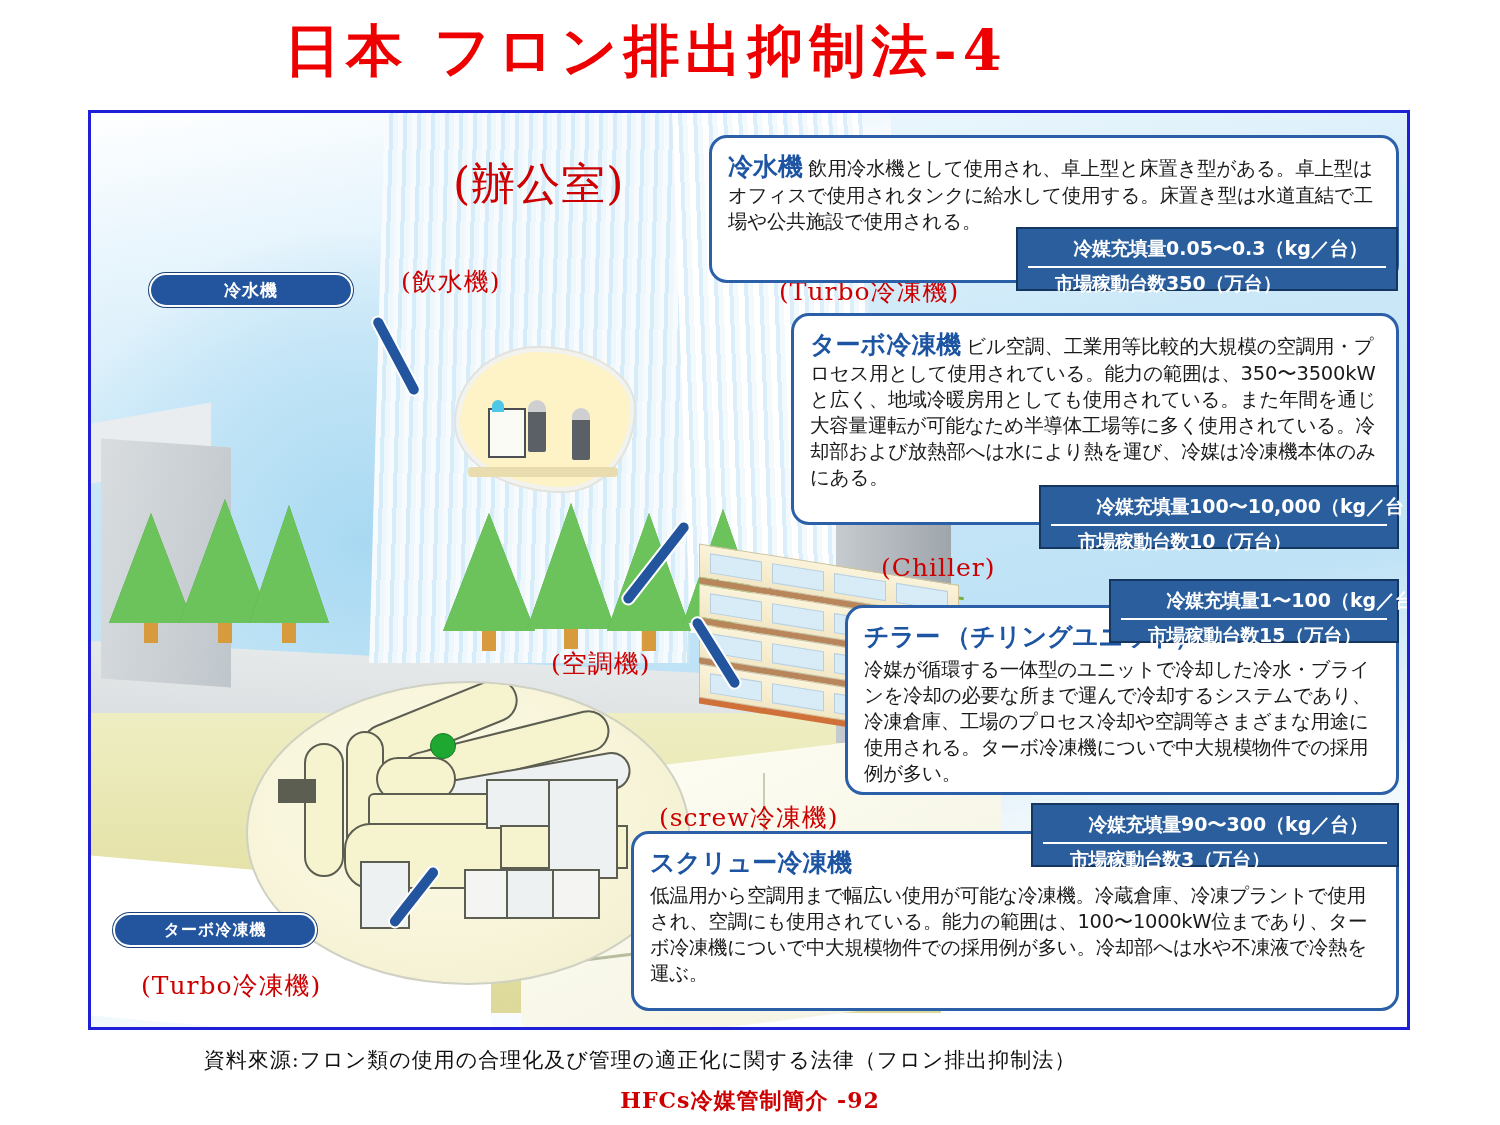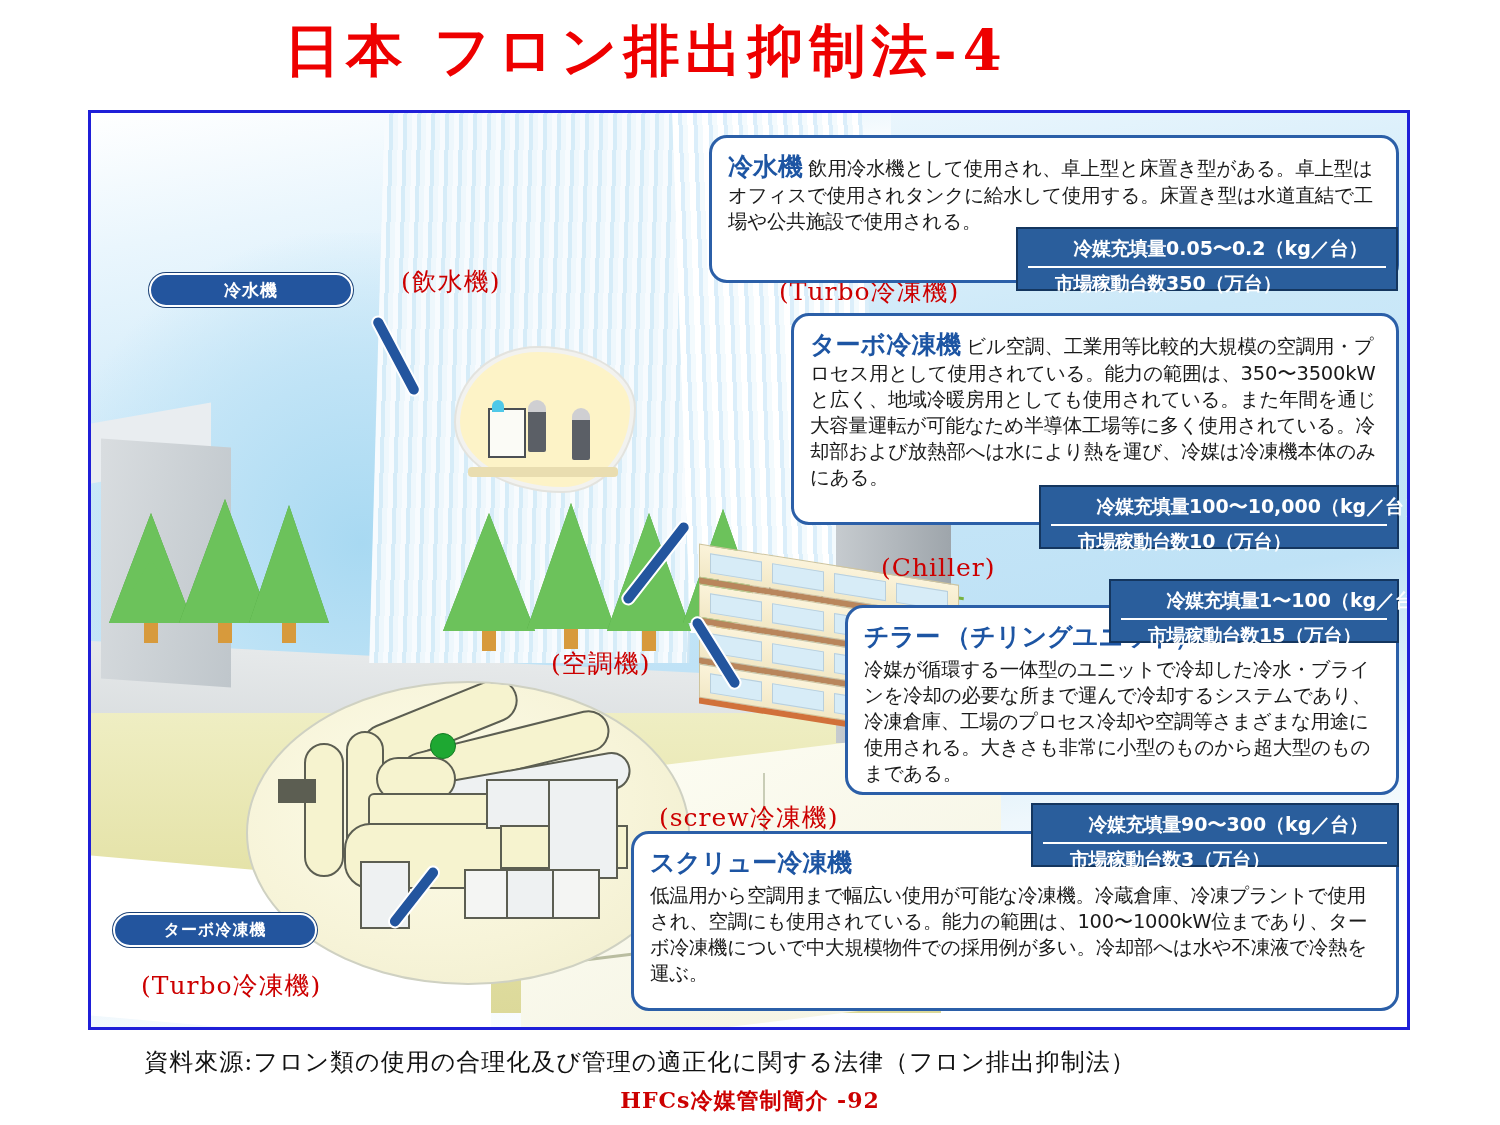--- a/index.html
+++ b/index.html
@@ -296,21 +296,21 @@
   #office-heading .txt{
     font-size:47px;font-weight:bold;color:#18181a;
     letter-spacing:1px;white-space:nowrap;
     font-family:"DejaVu Sans","Liberation Sans",sans-serif;
   }
 
   
   #source-line{
     position:absolute;left:0;top:1046px;width:1280px;text-align:center;
     font-family:"DejaVu Serif","Liberation Serif",serif;
-    font-size:24px;color:#111111;letter-spacing:1px;white-space:nowrap;
+    font-size:21px;color:#111111;letter-spacing:1px;white-space:nowrap;
   }
   #page-footer{
     position:absolute;left:0;top:1086px;width:1500px;text-align:center;
     font-family:"DejaVu Serif","Liberation Serif",serif;
     font-weight:bold;
     font-size:22px;color:#cc0000;letter-spacing:1px;white-space:nowrap;
   }
 </style>
 </head>
 <body>
@@ -448,35 +448,36 @@
   <div class="leader" style="left:620px;top:500px;width:10px;height:80px;transform:rotate(-32deg);"></div>
   <div class="leader" style="left:318px;top:748px;width:10px;height:72px;transform:rotate(38deg);"></div>
 
   <div class="pill" style="left:58px;top:160px;width:200px;height:30px;">
     <span>冷水機</span>
   </div>
   <div class="pill" style="left:22px;top:800px;width:200px;height:30px;font-size:16px;">
     <span>ターボ冷凍機</span>
   </div>
 
+  <div class="anno" style="left:362px;top:42px;font-size:44px;">(辦公室)</div>
   <div class="anno" style="left:310px;top:152px;">(飲水機)</div>
   <div class="anno" style="left:688px;top:162px;">(Turbo冷凍機)</div>
   <div class="anno" style="left:790px;top:440px;">(Chiller)</div>
   <div class="anno" style="left:460px;top:500px;margin-top:34px;">(空調機)</div>
   <div class="anno" style="left:568px;top:688px;">(screw冷凍機)</div>
   <div class="anno" style="left:50px;top:856px;">(Turbo冷凍機)</div>
 
   <div class="card" style="left:618px;top:22px;width:690px;height:148px;">
     <span class="hd">冷水機</span>
     <span class="body">飲用冷水機として使用され、卓上型と床置き型がある。卓上型はオフィスで使用されタンクに給水して使用する。床置き型は水道直結で工場や公共施設で使用される。</span>
   </div>
   <div class="spec" style="left:925px;top:114px;width:382px;height:64px;">
     <div class="row top">
       <span class="lbl">冷媒充填量</span>
-      <span class="val">0.05〜0.2（kg／台）</span>
+      <span class="val">0.05〜0.3（kg／台）</span>
     </div>
     <div class="row">
       <span class="lbl">市場稼動台数</span>
       <span class="val">350（万台）</span>
     </div>
   </div>
 
   <div class="card" style="left:700px;top:200px;width:608px;height:212px;">
     <span class="hd">ターボ冷凍機</span>
     <span class="body">ビル空調、工業用等比較的大規模の空調用・プロセス用として使用されている。能力の範囲は、350〜3500kWと広く、地域冷暖房用としても使用されている。また年間を通じ大容量運転が可能なため半導体工場等に多く使用されている。冷却部および放熱部へは水により熱を運び、冷媒は冷凍機本体のみにある。</span>
@@ -490,21 +491,21 @@
       <span class="lbl">市場稼動台数</span>
       <span class="val">10（万台）</span>
     </div>
   </div>
 
   <div class="card" style="left:754px;top:492px;width:554px;height:190px;">
     <div>
       <span class="hd">チラー</span>
       <span class="hd sub">（チリングユニット）</span>
     </div>
-    <div class="body-block">冷媒が循環する一体型のユニットで冷却した冷水・ブラインを冷却の必要な所まで運んで冷却するシステムであり、冷凍倉庫、工場のプロセス冷却や空調等さまざまな用途に使用される。大きさも非常に小型のものから超大型のものまである。</div>
+    <div class="body-block">冷媒が循環する一体型のユニットで冷却した冷水・ブラインを冷却の必要な所まで運んで冷却するシステムであり、冷凍倉庫、工場のプロセス冷却や空調等さまざまな用途に使用される。ターボ冷凍機についで中大規模物件での採用例が多い。</div>
   </div>
   <div class="spec" style="left:1018px;top:466px;width:290px;height:64px;">
     <div class="row top">
       <span class="lbl">冷媒充填量</span>
       <span class="val">1〜100（kg／台）</span>
     </div>
     <div class="row">
       <span class="lbl">市場稼動台数</span>
       <span class="val">15（万台）</span>
     </div>

